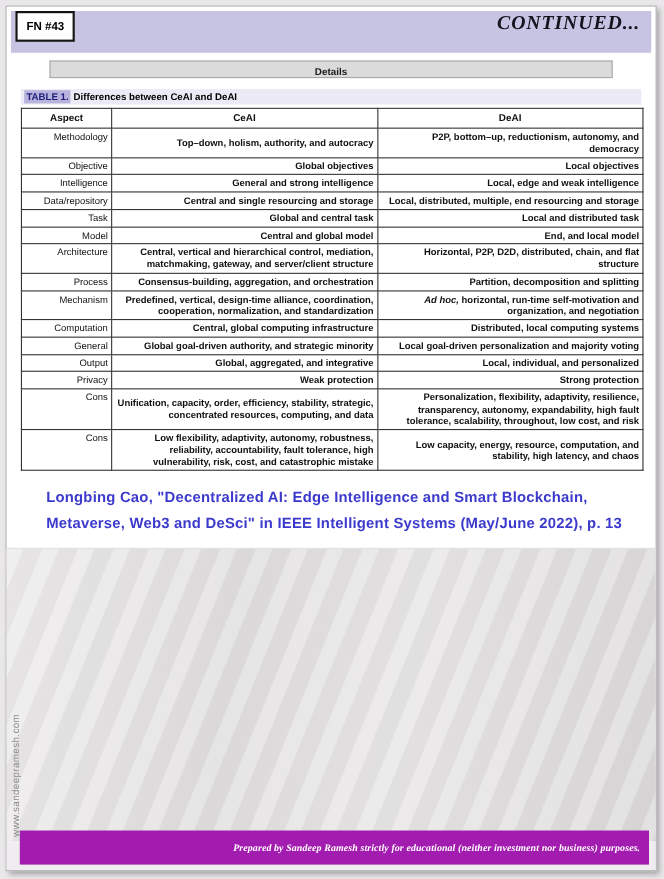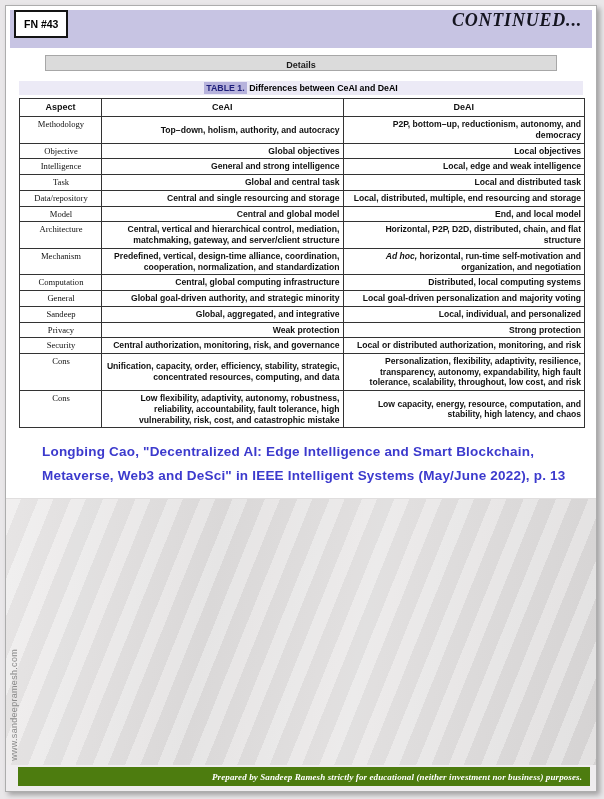--- a/index.html
+++ b/index.html
@@ -27,51 +27,51 @@
   }
   
   .details-bar {
     margin:7px auto 0 auto; width:512px; height:16px; background:#dbdbdb;
     border:1px solid #a7a7a7; display:flex; align-items:flex-end; justify-content:center;
     font-size:9px; font-weight:bold; color:#1c1c1c; flex:0 0 auto;
   }
   
   .caption {
     margin:10px 13px 0 13px; background:#eceaf6; font-size:8.8px; font-weight:bold;
-    color:#000; padding:2px 3px; flex:0 0 auto;text-align:center;
+    color:#000; padding:2px 3px; flex:0 0 auto;
   }
   .caption .tag { background:#b7b3dc; color:#1e1e7a; padding:1px 2px; }
   
   table {
     margin:3px 13px 0 13px; width:566px; border-collapse:collapse;
     font-size:8.6px; color:#111; table-layout:fixed; flex:0 0 auto;
   }
   th, td { border:1px solid #333; padding:2px 3px; line-height:1.25; }
   table { border:1.5px solid #222; }
   th { font-weight:bold; text-align:center; font-size:9px; padding:3px; }
   col.c-aspect { width:82px; }
-  td.aspect { text-align:center; vertical-align:top; padding-left:4px;font-family:Liberation Serif, serif; }
+  td.aspect { text-align:right; vertical-align:top; padding-left:4px; }
   td.val { text-align:right; vertical-align:middle;font-weight:bold; }
   
   .citation {
     margin:12px 28px 0 36px; color:#3c3acd; font-weight:bold;
     font-size:13.5px; line-height:1.75; letter-spacing:0.2px; flex:0 0 auto;
   }
   
   .texture {
     flex:1 1 auto; margin-top:10px;
     background:
       repeating-linear-gradient(112deg, rgba(255,255,255,0.25) 0 14px, rgba(0,0,0,0.02) 14px 30px),
       linear-gradient(100deg, #eceaea 0%, #dedcdc 35%, #e6e4e4 60%, #d9d7d7 100%);
     border-top:1px solid #e0dede;
   }
   
   .footer-wrap { position:relative; flex:0 0 auto; height:26px; background:#efedef; }
   .footer-bar {
-    position:absolute; left:12px; right:6px; bottom:5px; height:19px; background:#4d7c0f;
+    position:absolute; left:12px; right:6px; bottom:5px; height:31px; background:#a21caf;
     display:flex; align-items:center; justify-content:flex-end; padding-right:8px;
   }
   .disclaimer {
     color:#ffffff; font-family:"Liberation Serif", serif; font-style:italic; font-weight:bold;
     font-size:9px; letter-spacing:0.1px;
   }
   .watermark {
     position:absolute; left:3px; bottom:30px; z-index:3;
     writing-mode:vertical-rl; transform:rotate(180deg);
     font-size:9px; color:#8a8a8a; letter-spacing:0.3px;
@@ -119,68 +119,68 @@
             <td class="aspect">Objective</td>
             <td class="val">Global objectives</td>
             <td class="val">Local objectives</td>
           </tr>
           <tr>
             <td class="aspect">Intelligence</td>
             <td class="val">General and strong intelligence</td>
             <td class="val">Local, edge and weak intelligence</td>
           </tr>
           <tr>
+            <td class="aspect">Data/repository</td>
+            <td class="val">Central and single resourcing and storage</td>
+            <td class="val">Local, distributed, multiple, end resourcing and storage</td>
+          </tr>
+          <tr>
             <td class="aspect">Task</td>
             <td class="val">Global and central task</td>
             <td class="val">Local and distributed task</td>
           </tr>
           <tr>
-            <td class="aspect">Data/repository</td>
-            <td class="val">Central and single resourcing and storage</td>
-            <td class="val">Local, distributed, multiple, end resourcing and storage</td>
-          </tr>
-          <tr>
             <td class="aspect">Model</td>
             <td class="val">Central and global model</td>
             <td class="val">End, and local model</td>
           </tr>
           <tr>
             <td class="aspect">Architecture</td>
             <td class="val">Central, vertical and hierarchical control, mediation, matchmaking, gateway, and server/client structure</td>
             <td class="val">Horizontal, P2P, D2D, distributed, chain, and flat structure</td>
           </tr>
           <tr>
+            <td class="aspect">Process</td>
+            <td class="val">Consensus-building, aggregation, and orchestration</td>
+            <td class="val">Partition, decomposition and splitting</td>
+          </tr>
+          <tr>
             <td class="aspect">Mechanism</td>
             <td class="val">Predefined, vertical, design-time alliance, coordination, cooperation, normalization, and standardization</td>
             <td class="val"><i>Ad hoc,</i> horizontal, run-time self-motivation and organization, and negotiation</td>
           </tr>
           <tr>
             <td class="aspect">Computation</td>
             <td class="val">Central, global computing infrastructure</td>
             <td class="val">Distributed, local computing systems</td>
           </tr>
           <tr>
             <td class="aspect">General</td>
             <td class="val">Global goal-driven authority, and strategic minority</td>
             <td class="val">Local goal-driven personalization and majority voting</td>
           </tr>
           <tr>
-            <td class="aspect">Sandeep</td>
+            <td class="aspect">Output</td>
             <td class="val">Global, aggregated, and integrative</td>
             <td class="val">Local, individual, and personalized</td>
           </tr>
           <tr>
             <td class="aspect">Privacy</td>
             <td class="val">Weak protection</td>
             <td class="val">Strong protection</td>
-          </tr>
-          <tr>
-            <td class="aspect">Security</td>
-            <td class="val">Central authorization, monitoring, risk, and governance</td>
-            <td class="val">Local or distributed authorization, monitoring, and risk</td>
           </tr>
           <tr>
             <td class="aspect">Cons</td>
             <td class="val">Unification, capacity, order, efficiency, stability, strategic, concentrated resources, computing, and data</td>
             <td class="val">Personalization, flexibility, adaptivity, resilience, transparency, autonomy, expandability, high fault tolerance, scalability, throughout, low cost, and risk</td>
           </tr>
           <tr>
             <td class="aspect">Cons</td>
             <td class="val">Low flexibility, adaptivity, autonomy, robustness, reliability, accountability, fault tolerance, high vulnerability, risk, cost, and catastrophic mistake</td>
             <td class="val">Low capacity, energy, resource, computation, and stability, high latency, and chaos</td>

